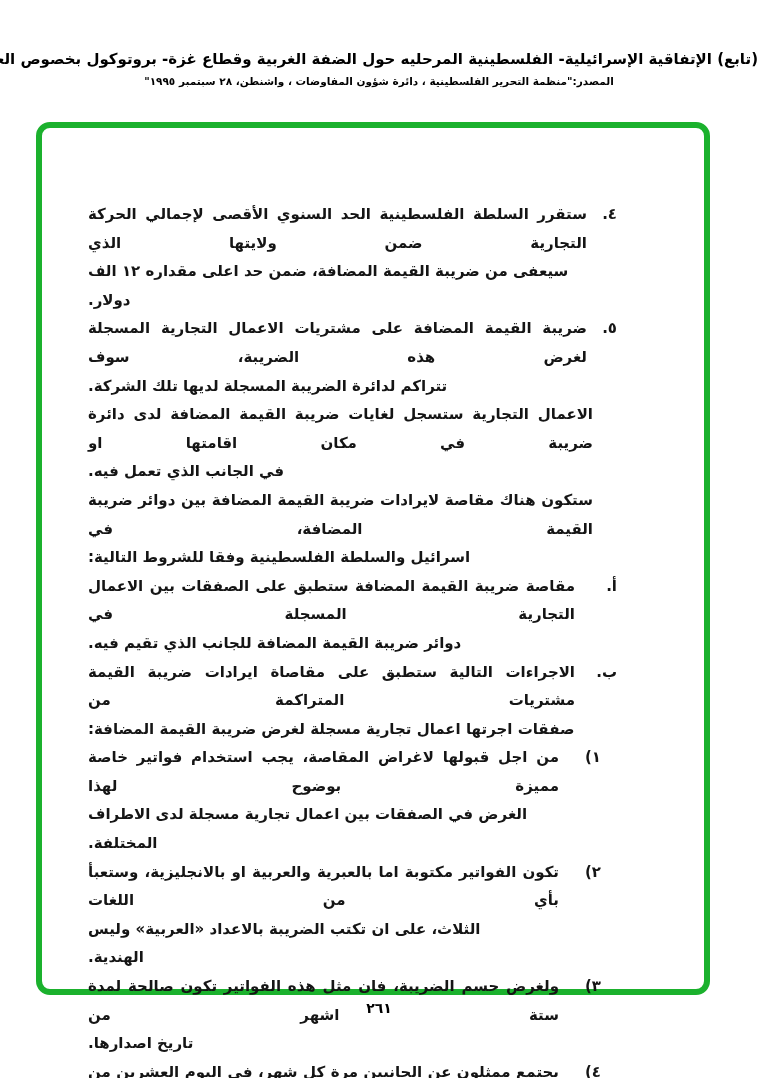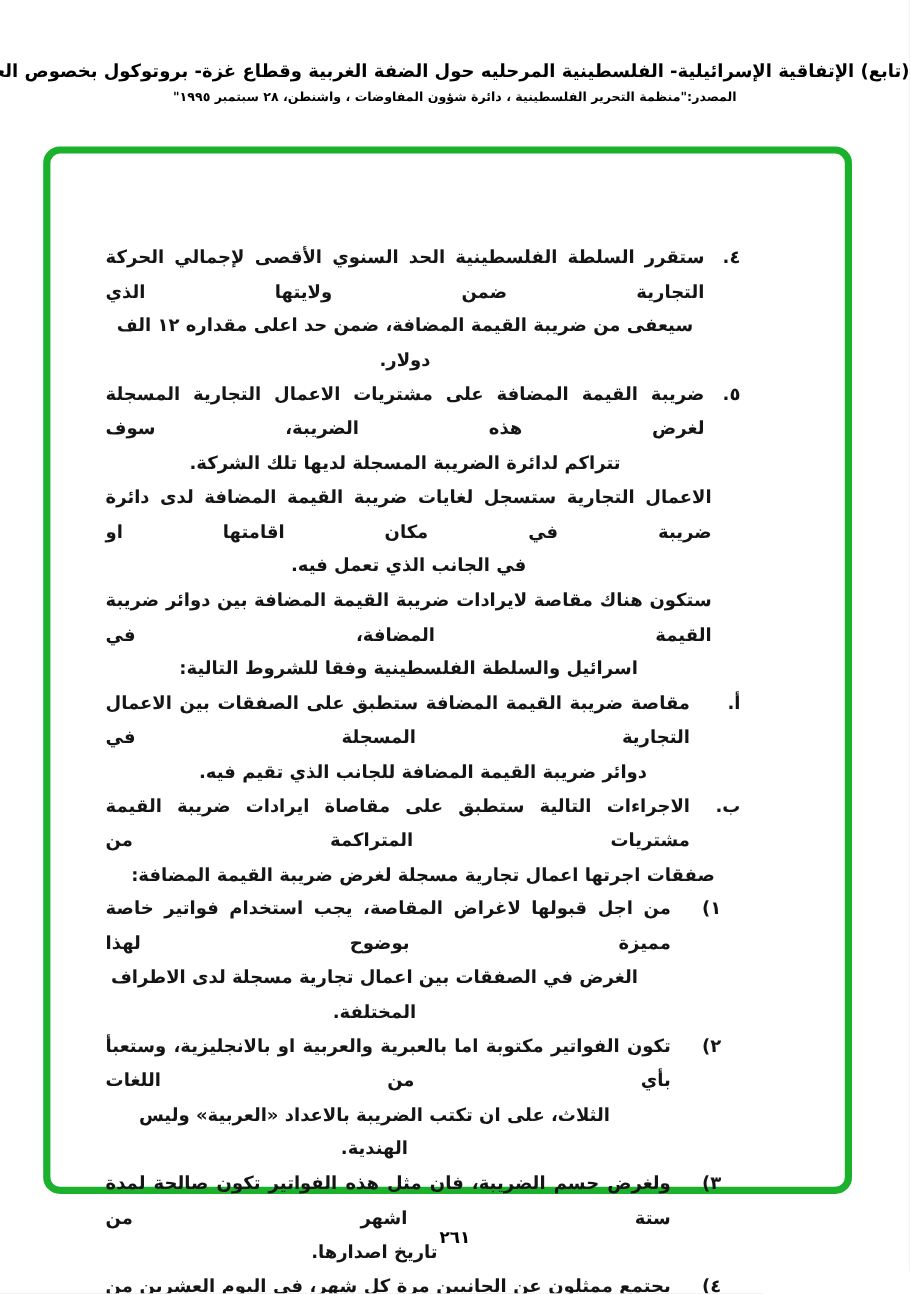--- a/index.html
+++ b/index.html
@@ -13,32 +13,32 @@
   .frame {
     position:absolute; left:36px; top:122px; width:674px; height:873px;
     border:6px solid #1bb12d; border-radius:14px; background:#fff; box-sizing:border-box;
   }
   .content {
     position:absolute; top:72px; right:87px; left:46px;
     direction:rtl; font-size:15px; font-weight:bold; color:#151515;
   }
   .ln { display:flex; line-height:28.6px; min-height:28.6px; }
   .mk { flex:0 0 auto; }
-  .tx { flex:1 1 auto; text-align:center; }
+  .tx { flex:1 1 auto; text-align:left; }
   .just .tx { text-align:justify; text-align-last:justify; }
   .n1 .mk { width:30px; }
   .n1c { margin-left:0; margin-right:30px; }
   .p   { margin-right:24px; }
   .a1 .mk { width:42px; }
   .a1c { }
   .n3  { margin-right:16px; }
   .n3 .mk { width:42px; }
   .n3c { margin-right:81px; }
   .pagenum {
-    position:absolute; top:1024px; left:0; right:0; text-align:center;
+    position:absolute; top:1000px; left:0; right:0; text-align:center;
     font-size:14px; font-weight:bold; letter-spacing:4px; color:#000;
   }
 </style>
 </head>
 <body>
 
 <div class="page">
 
   <div class="header">
     <div class="title">(تابع) الإتفاقية الإسرائيلية- الفلسطينية المرحليه حول الضفة الغربية وقطاع غزة- بروتوكول بخصوص العلاقات الاقتصادية</div>

